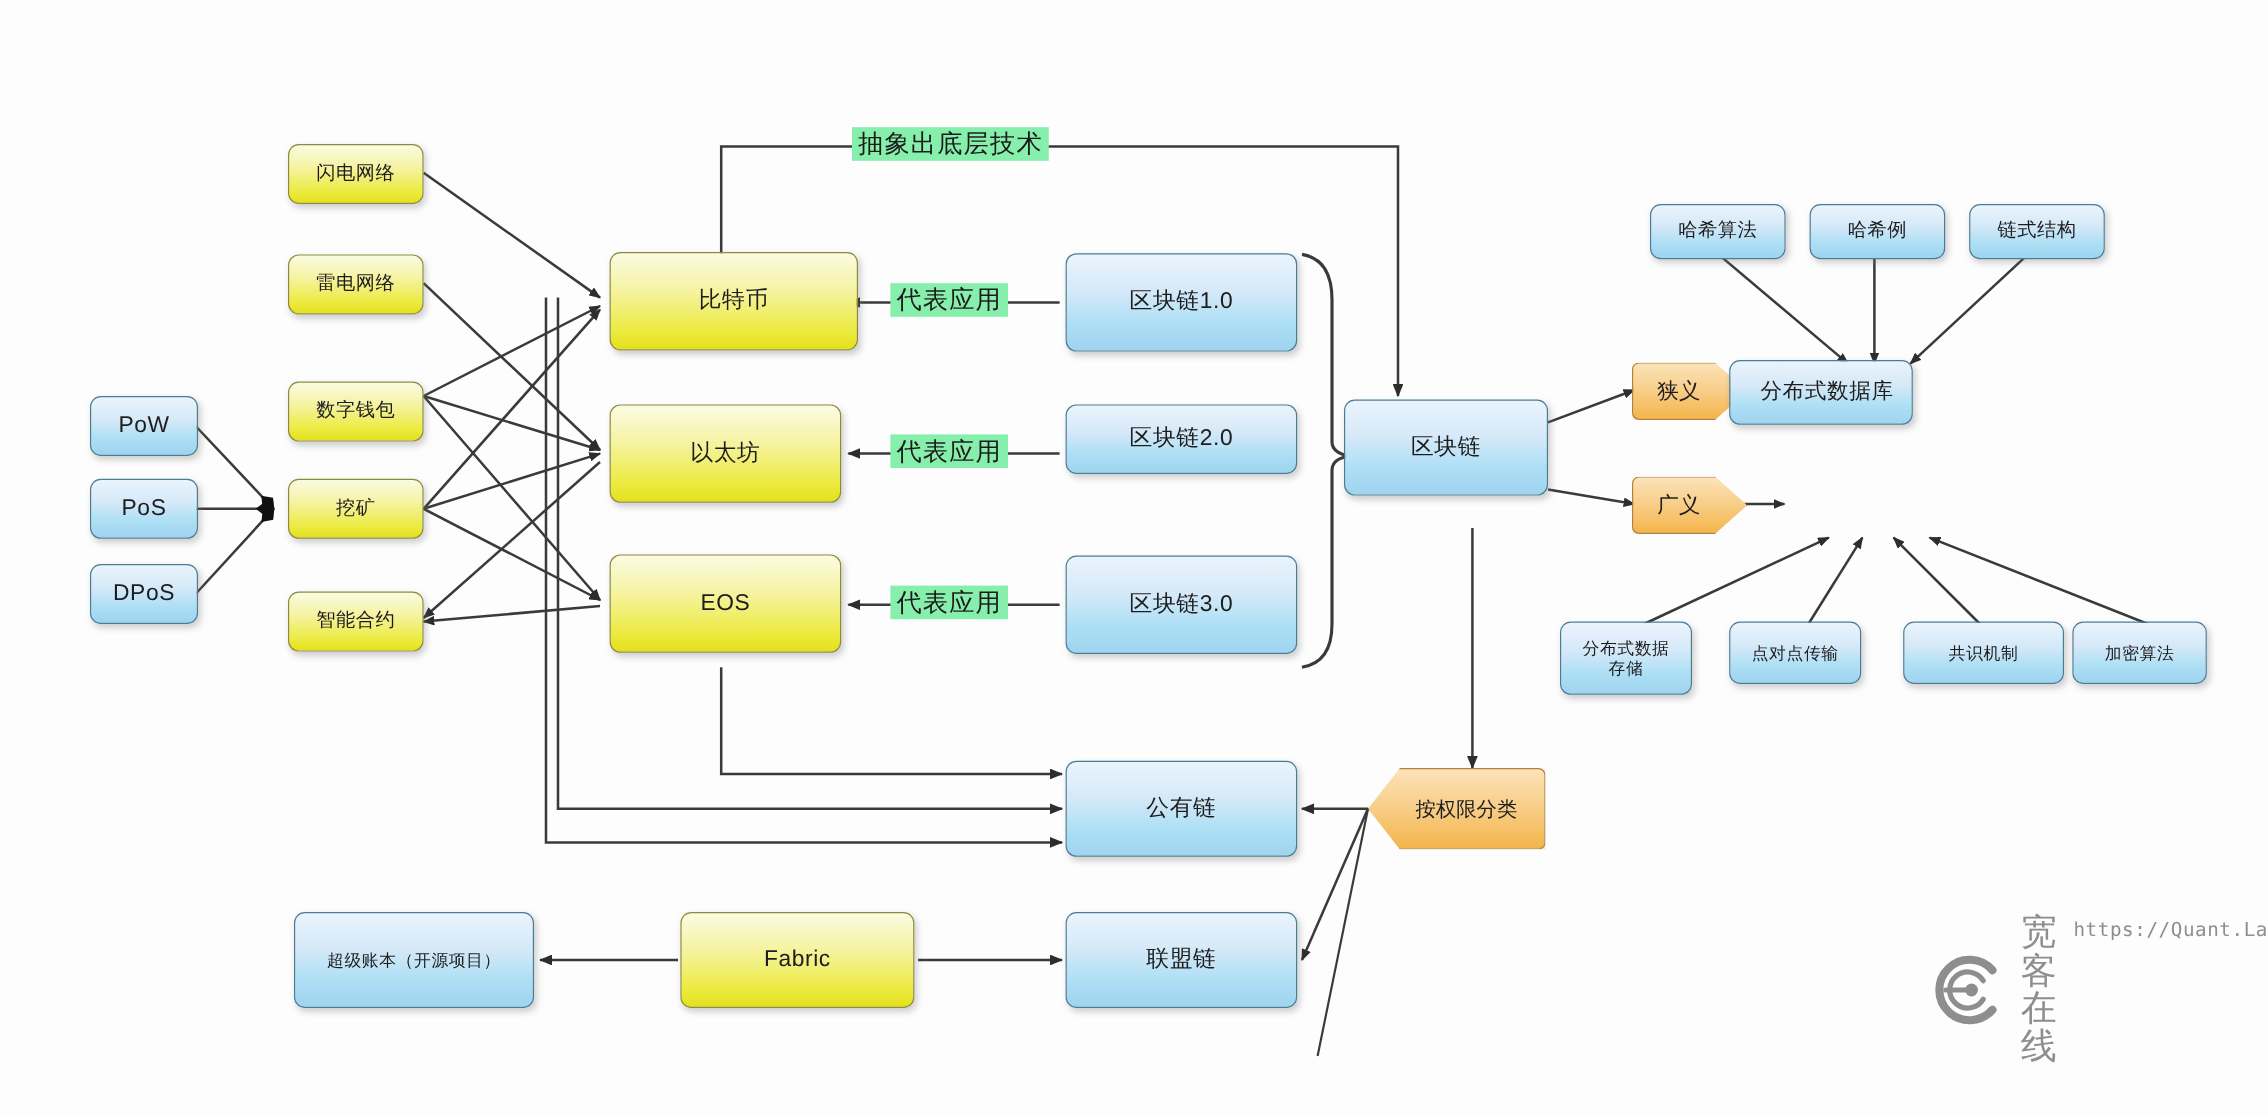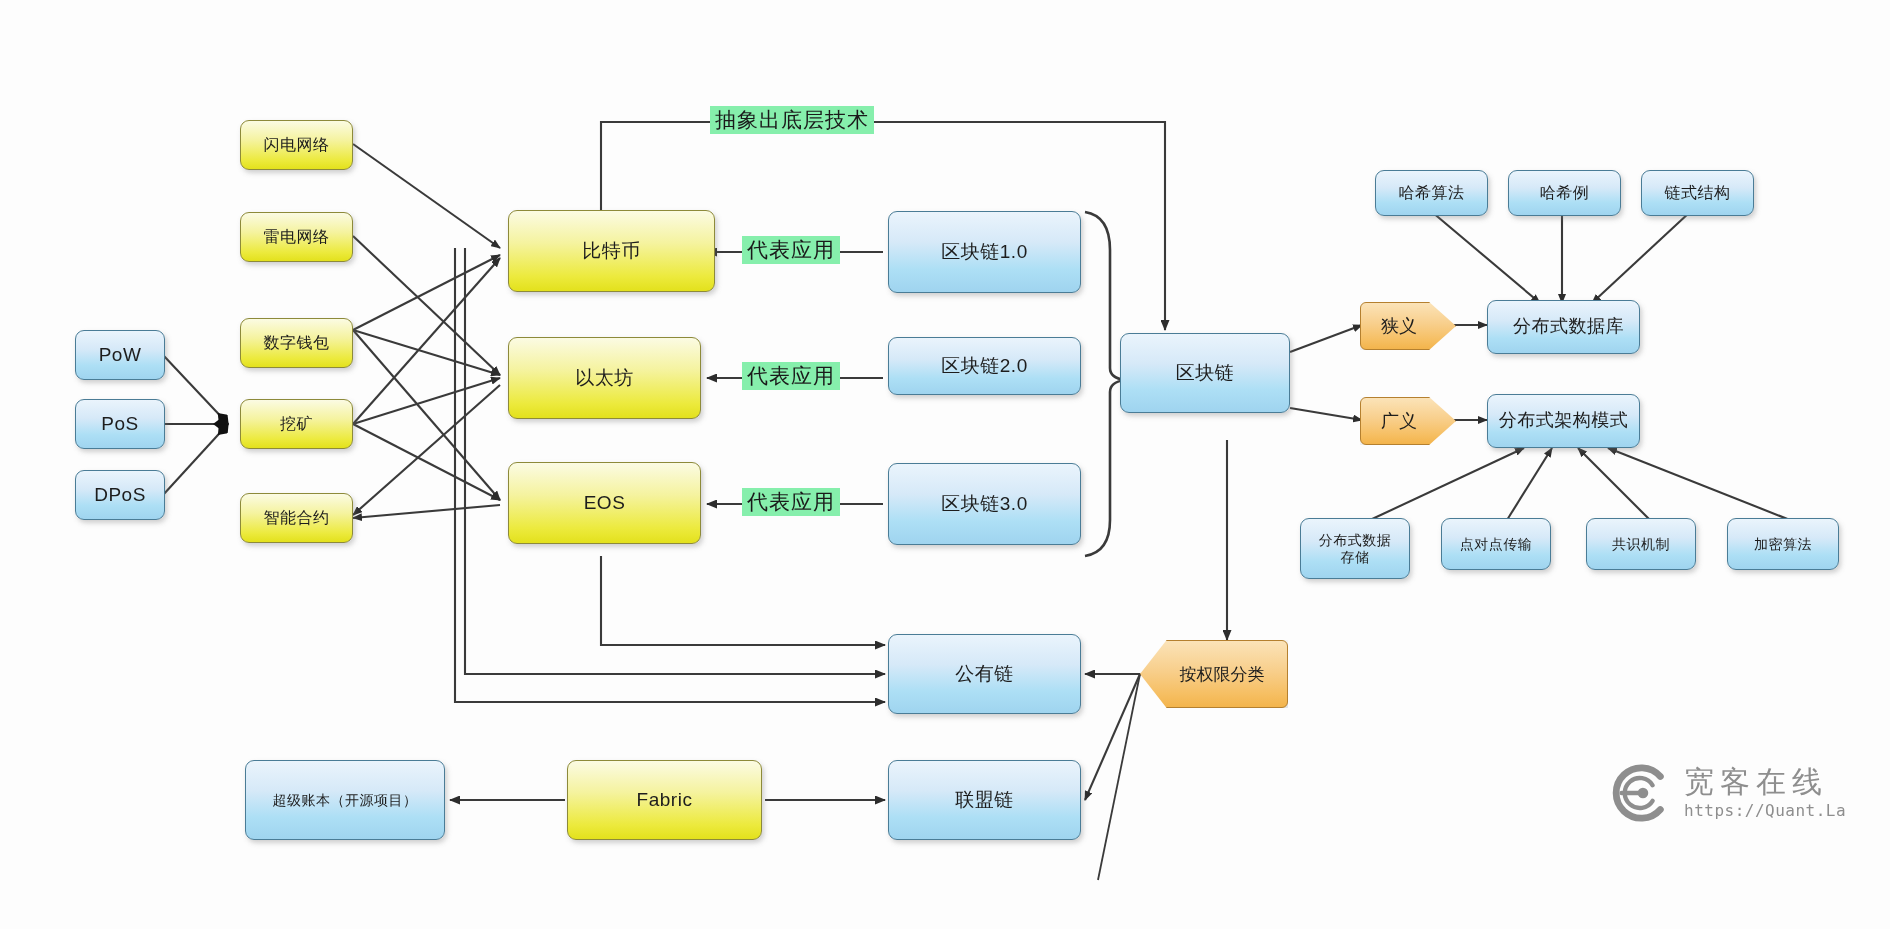--- a/index.html
+++ b/index.html
@@ -69,21 +69,21 @@
     letter-spacing:1px;
   }
 
   
   #watermark{
     position:absolute;
     display:flex;align-items:center;gap:12px;
     color:#8e8e8e;
   }
   #wm-mark{width:62px;height:62px;flex:0 0 62px;}
-  #wm-text{display:flex;flex-direction:column;line-height:1.05;}
+  #wm-text{display:flex;flex-direction:row;line-height:1.05;}
   #wm-name{font-size:30px;letter-spacing:6px;color:#8e8e8e;}
   #wm-url{font-size:16px;letter-spacing:.5px;color:#8e8e8e;font-family:"DejaVu Sans Mono","Liberation Mono",monospace;margin-top:5px;}
 </style>
 </head>
 <body>
 
 <div id="stage">
 
   <svg id="edges" viewBox="0 0 1890 929">
     <defs>
@@ -180,29 +180,28 @@
   <div class="node blue" style="left:1120px;top:333px;width:170px;height:80px;">区块链</div>
 
   <div class="penta right" style="left:1360px;top:302px;width:96px;height:48px;">狭义</div>
   <div class="penta right" style="left:1360px;top:397px;width:96px;height:48px;">广义</div>
   <div class="penta left" style="left:1140px;top:640px;width:148px;height:68px;font-size:17px;">按权限分类</div>
 
   <div class="node blue small" style="left:1375px;top:170px;width:113px;height:46px;">哈希算法</div>
   <div class="node blue small" style="left:1508px;top:170px;width:113px;height:46px;">哈希例</div>
   <div class="node blue small" style="left:1641px;top:170px;width:113px;height:46px;">链式结构</div>
 
-  <div class="node blue" style="left:1487px;top:300px;width:153px;height:54px;font-size:18px;padding-left:14px;">分布式数据库</div>
-  <div class="node blue" style="left:1487px;top:394px;width:153px;height:54px;font-size:18px;">分布式架构模式</div>
+  <div class="node blue" style="left:1441px;top:300px;width:153px;height:54px;font-size:18px;padding-left:14px;">分布式数据库</div>
 
   <div class="node blue xsmall" style="left:1300px;top:518px;width:110px;height:61px;flex-direction:column;">
     <span>分布式数据</span>
     <span>存储</span>
   </div>
   <div class="node blue xsmall" style="left:1441px;top:518px;width:110px;height:52px;">点对点传输</div>
-  <div class="node blue xsmall" style="left:1586px;top:518px;width:110px;height:52px;">共识机制</div>
+  <div class="node blue xsmall" style="left:1586px;top:518px;width:134px;height:52px;">共识机制</div>
   <div class="node blue xsmall" style="left:1727px;top:518px;width:112px;height:52px;">加密算法</div>
 
   <div class="node blue" style="left:888px;top:634px;width:193px;height:80px;">公有链</div>
   <div class="node blue" style="left:888px;top:760px;width:193px;height:80px;">联盟链</div>
 
   <div class="node yellow" style="left:567px;top:760px;width:195px;height:80px;">Fabric</div>
   <div class="node blue xsmall" style="left:245px;top:760px;width:200px;height:80px;">超级账本（开源项目）</div>
 
   <div class="edge-label" style="left:710px;top:106px;">抽象出底层技术</div>
   <div class="edge-label" style="left:742px;top:236px;">代表应用</div>

